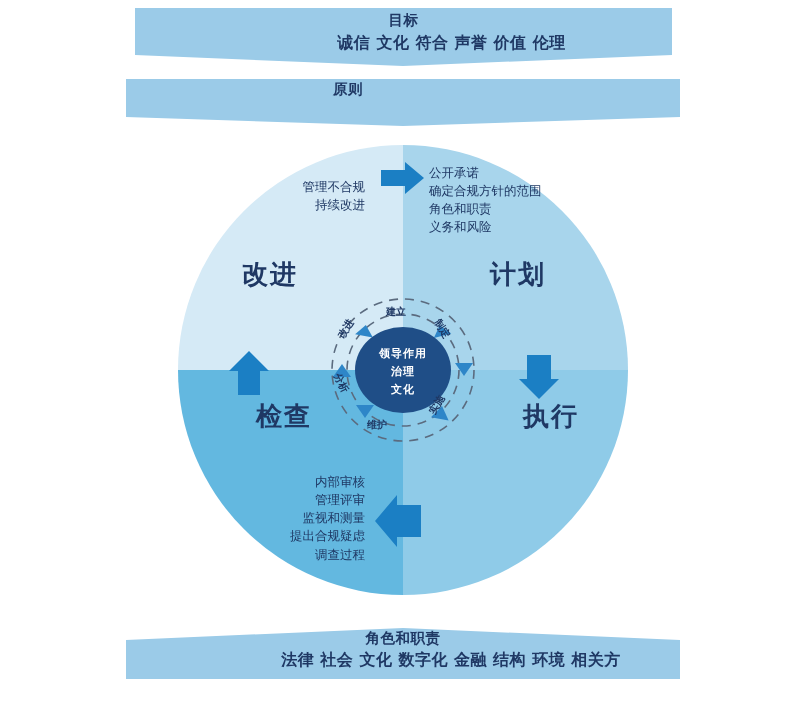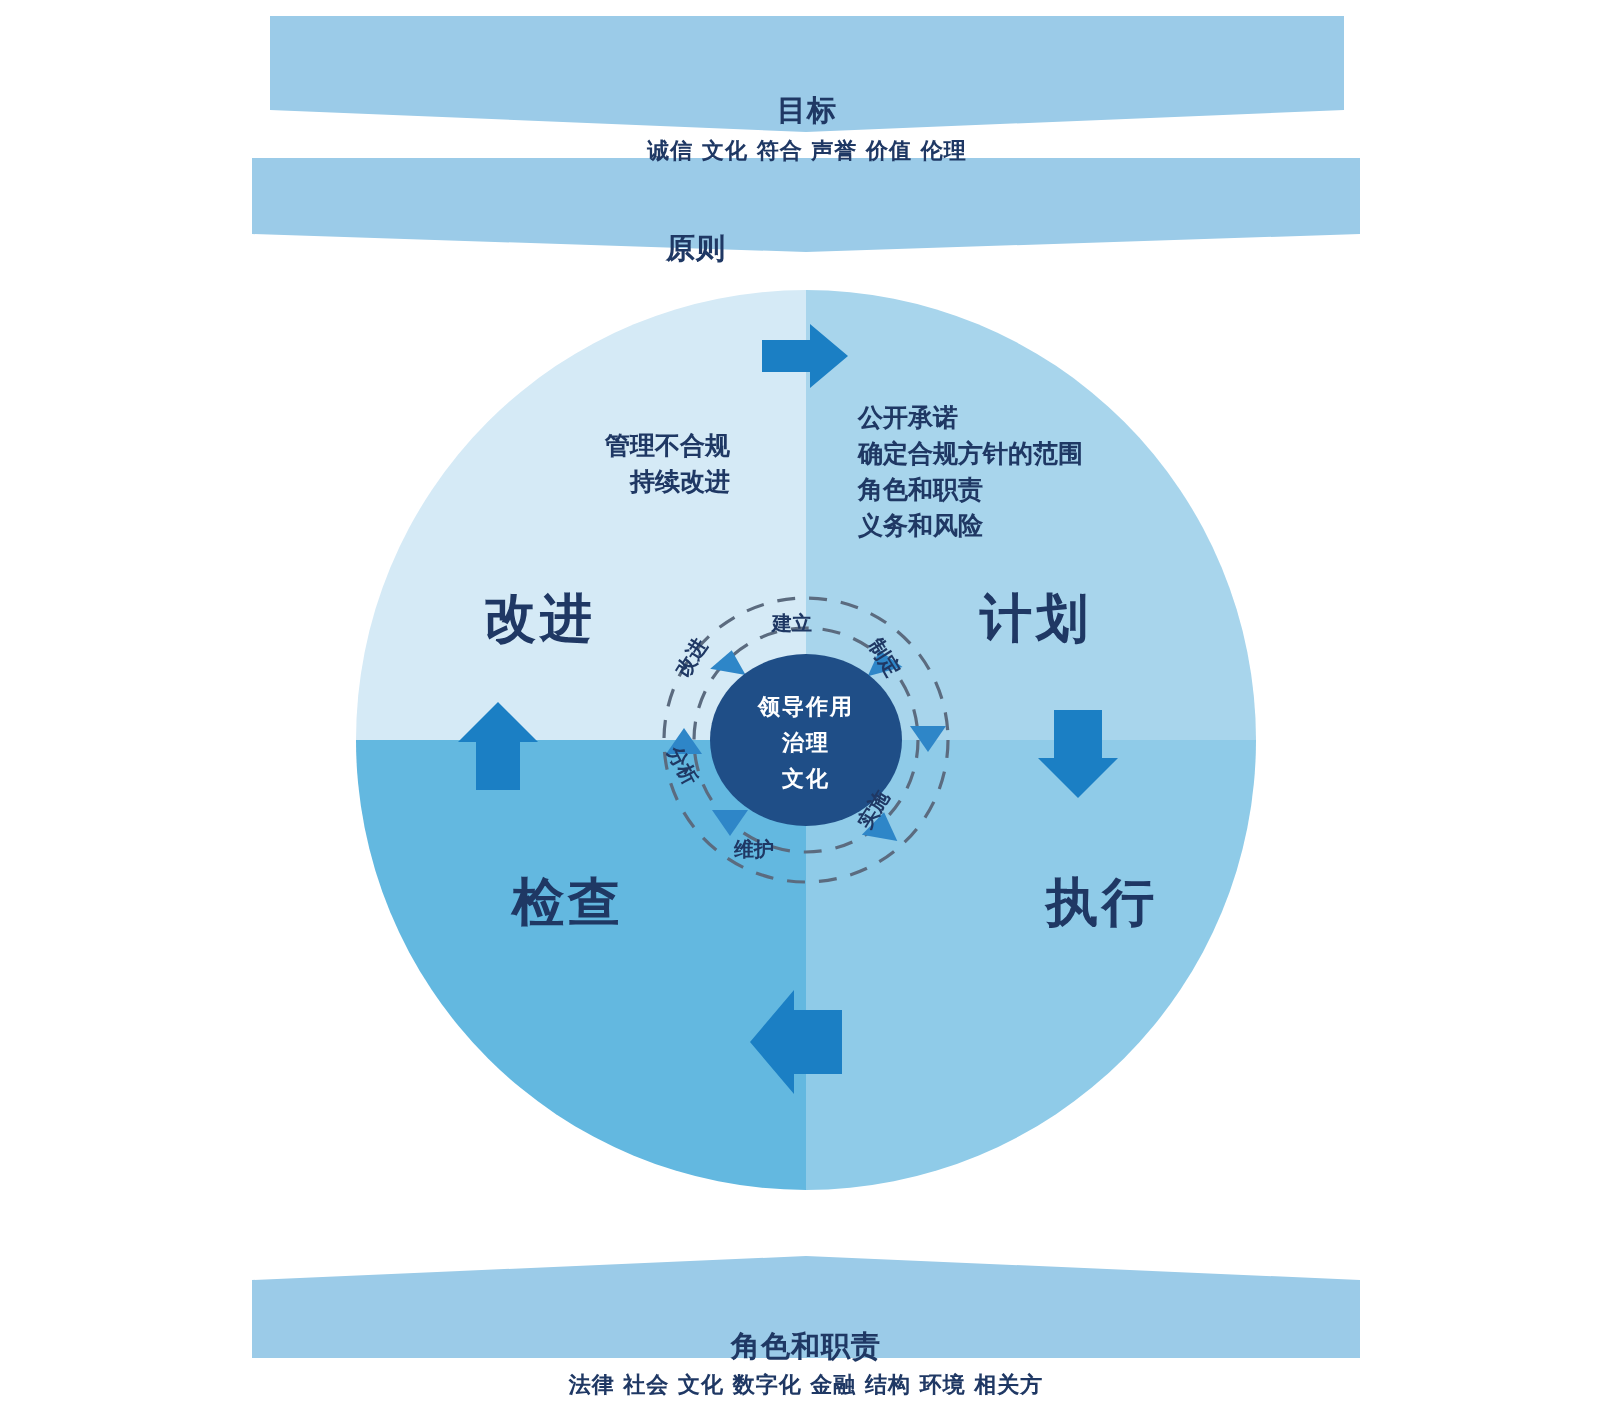--- a/index.html
+++ b/index.html
@@ -3,34 +3,34 @@
 <meta charset="utf-8">
 <style>
   html,body{margin:0;padding:0;}
   body{
     width:806px;height:701px;background:#ffffff;
     font-family:"DejaVu Sans","Liberation Sans",sans-serif;
     overflow:hidden;position:relative;
   }
   #stage{position:absolute;left:0;top:0;width:806px;height:701px;}
   svg{position:absolute;left:0;top:0;}
-  .txt{position:absolute;color:#1F3864;font-weight:bold;line-height:1.28;margin-top:36px;}
+  .txt{position:absolute;color:#1F3864;font-weight:bold;line-height:1.28;}
   .center{text-align:center;}
   .right{text-align:right;}
   .left{text-align:left;}
 
   
   .banner-title{font-size:14.5px;letter-spacing:.5px;}
-  .banner-sub{font-size:11px;letter-spacing:.5px;}
+  .banner-sub{font-size:16px;letter-spacing:.5px;padding-left:48px;}
 
   
   .quad-label{font-size:26px;color:#1F3864;font-weight:bold;letter-spacing:2px;}
 
   
-  .detail{font-size:12.5px;color:#1F3864;font-weight:bold;line-height:1.45;}
+  .detail{font-size:12.5px;color:#1F3864;font-weight:normal;line-height:1.45;}
 
   
   .hub-text{font-size:11px;color:#FFFFFF;font-weight:bold;line-height:1.65;letter-spacing:1px;text-align:center;}
 
   
   .ring-label{position:absolute;font-size:10px;color:#1F3864;font-weight:bold;
               transform-origin:50% 50%;white-space:nowrap;}
   .topcut{position:absolute;left:0;top:0;width:806px;height:6px;background:#ffffff;}
 </style>
 </head>
@@ -111,20 +111,25 @@
   <div class="txt quad-label" style="left:496px;top:400px;width:110px;text-align:center;">执行</div>
 
   <div class="txt detail right" style="left:205px;top:178px;width:160px;white-space:pre-line;">管理不合规
 持续改进</div>
 
   <div class="txt detail left" style="left:429px;top:164px;width:200px;white-space:pre-line;">公开承诺
 确定合规方针的范围
 角色和职责
 义务和风险</div>
 
+  <div class="txt detail right" style="left:205px;top:473px;width:160px;white-space:pre-line;">内部审核
+管理评审
+监视和测量
+提出合规疑虑
+调查过程</div>
 
 
   <div class="hub-text center" style="position:absolute;left:355px;top:345px;width:96px;white-space:pre-line;">领导作用
 治理
 文化</div>
 
   <div class="ring-label" style="left:386px;top:305px;transform:rotate(0deg);text-align:center;">建立</div>
 
   <div class="ring-label" style="left:432px;top:322px;transform:rotate(58deg);">制定</div>
 

